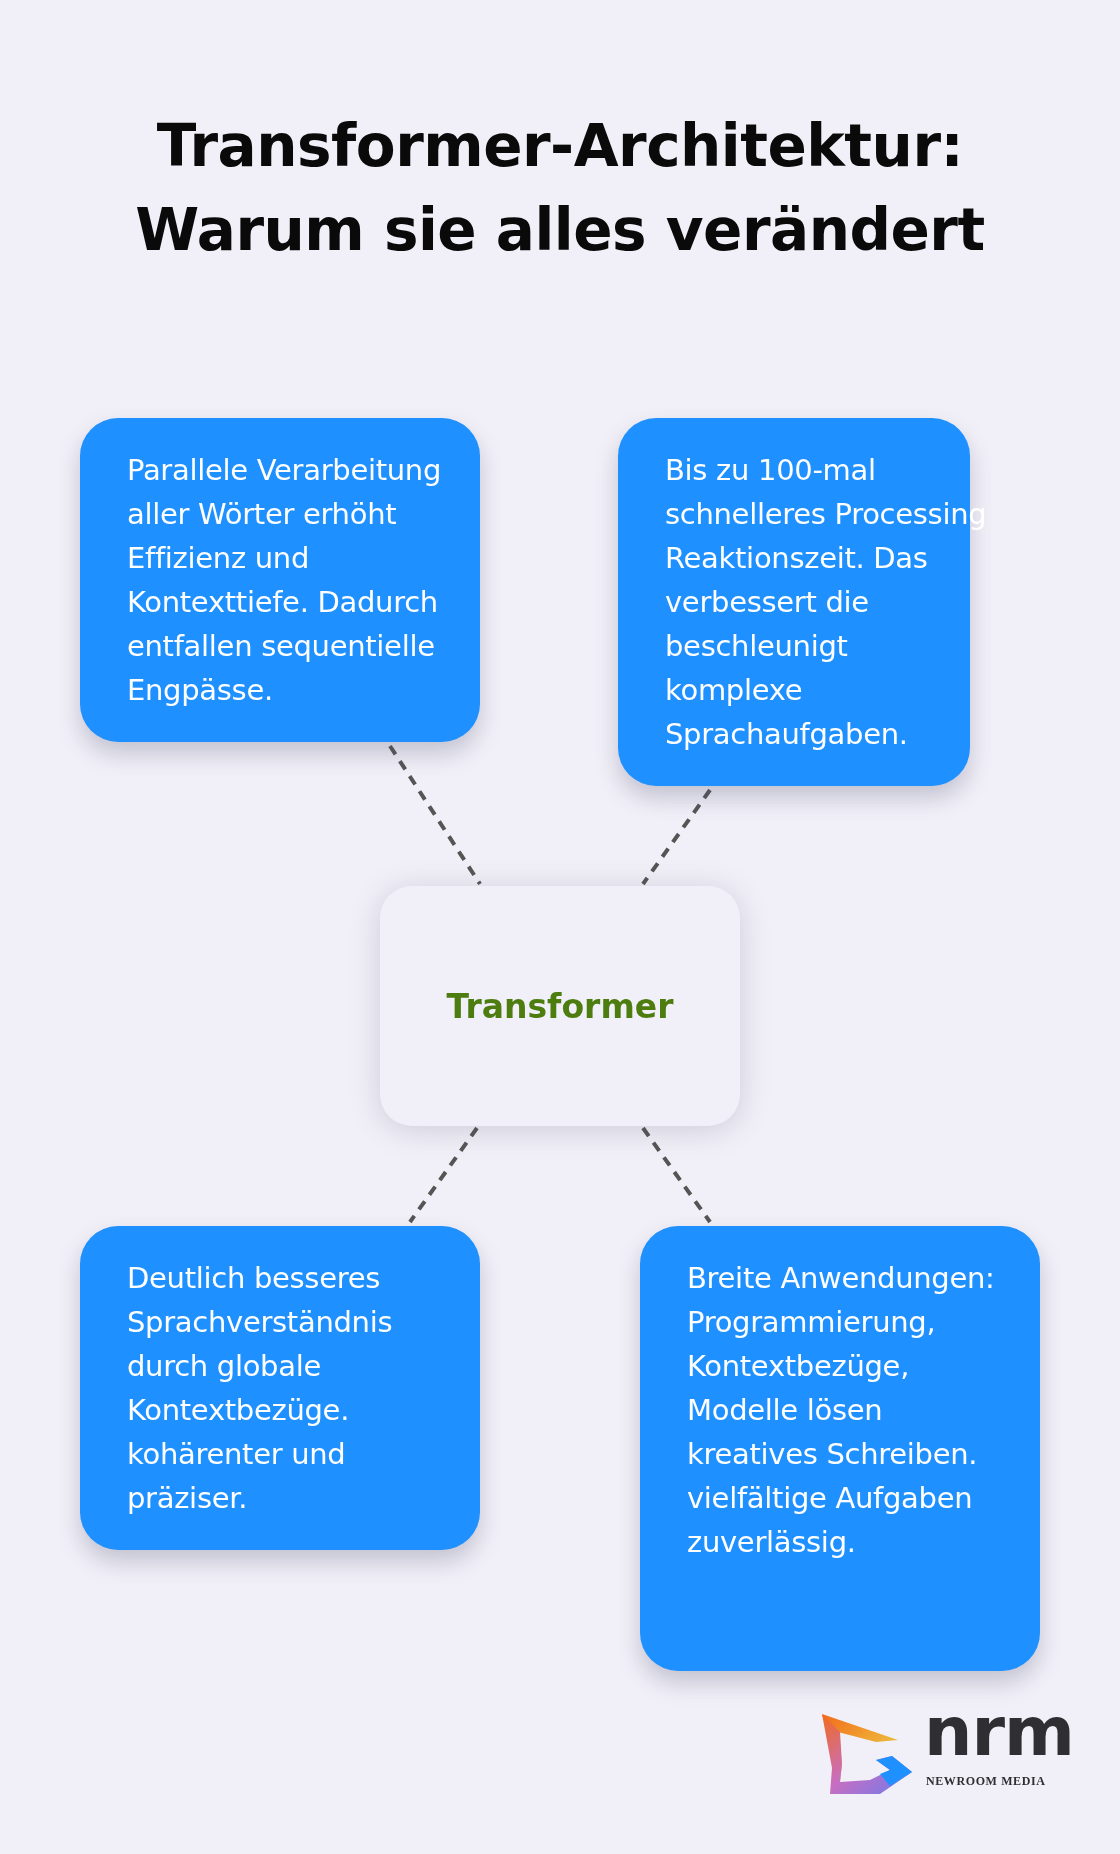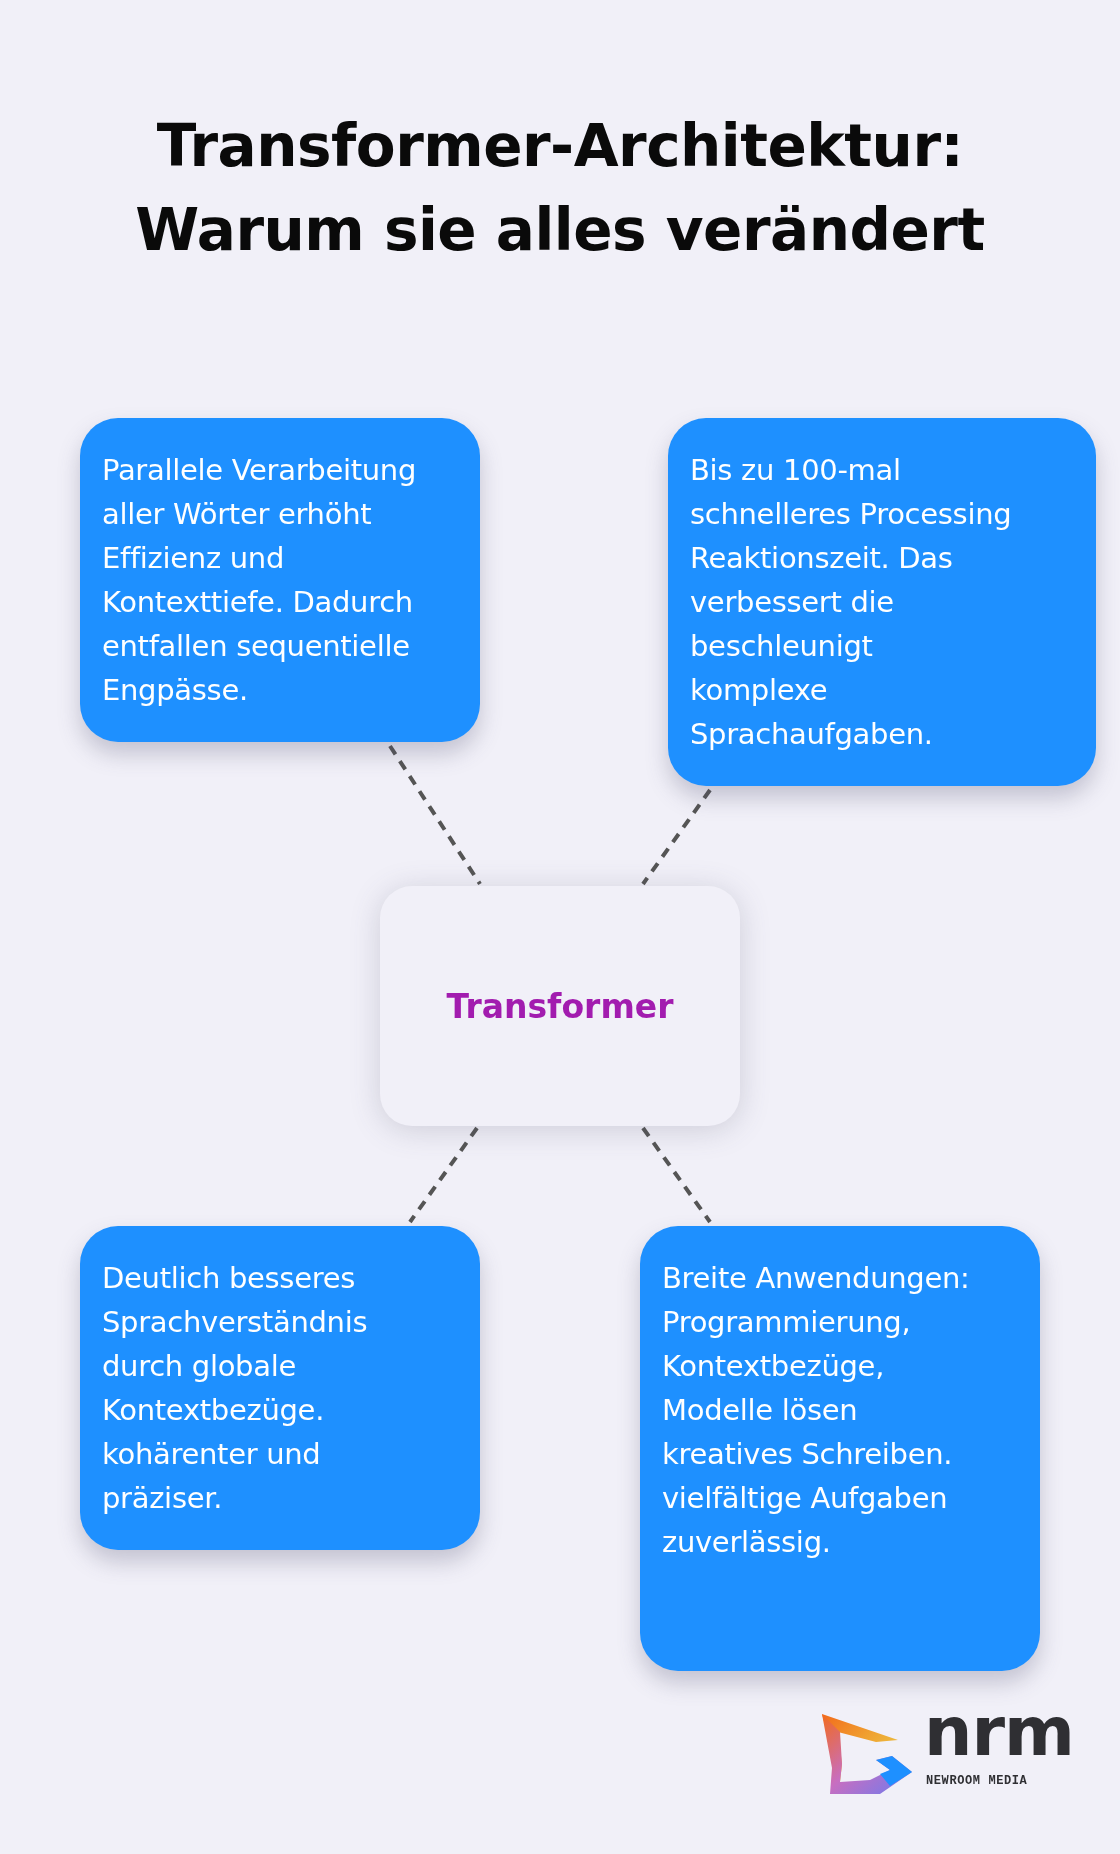--- a/index.html
+++ b/index.html
@@ -12,41 +12,41 @@
   .title {
     position: absolute; left: 0; top: 104px; width: 1120px;
     text-align: center; font-weight: bold; color: #0a0a0a;
     font-size: 58px; line-height: 84px; letter-spacing: -0.5px;
   }
   .title div { white-space: nowrap; }
   svg.connectors { position: absolute; left: 0; top: 0; }
   .card {
     position: absolute; background: #1e90ff; color: #ffffff;
     border-radius: 38px; box-sizing: border-box;
-    padding: 30px 20px 0 22px;
+    padding: 30px 20px 0 47px;
     font-size: 29px; line-height: 44px; letter-spacing: -0.3px;
     box-shadow: 0 12px 22px rgba(80,80,110,0.28);
   }
   .card .line { white-space: nowrap; display: block; }
   .center {
     position: absolute; left: 380px; top: 886px; width: 360px; height: 240px;
     background: #f1f0f8; border-radius: 32px;
     box-shadow: 0 4px 30px rgba(80,80,110,0.22);
     display: flex; align-items: center; justify-content: center;
-    font-weight: bold; font-size: 33px; color: #a21caf;
+    font-weight: bold; font-size: 33px; color: #4d7c0f;
   }
   .logo { position: absolute; left: 820px; top: 1712px; width: 250px; height: 80px; }
   .logo-word {
     position: absolute; left: 104px; top: -20px;
     font-family: "DejaVu Sans", sans-serif; font-weight: bold;
     font-size: 68px; color: #2f2f33; letter-spacing: -1px;
   }
   .logo-sub {
     position: absolute; left: 106px; top: 62px;
-    font-family: Liberation Mono, monospace; font-weight: bold;
+    font-family: Liberation Serif, serif; font-weight: bold;
     font-size: 12px; color: #2f2f33; letter-spacing: 0.6px; white-space: nowrap;
   }
 </style>
 </head>
 <body>
 
 <div class="title">
   <div>Transformer-Architektur:</div>
   <div>Warum sie alles verändert</div>
 </div>
@@ -62,21 +62,21 @@
 
 <div class="card" style="left:80px; top:418px; width:400px; height:324px;">
   <span class="line">Parallele Verarbeitung</span>
   <span class="line">aller Wörter erhöht</span>
   <span class="line">Effizienz und</span>
   <span class="line">Kontexttiefe. Dadurch</span>
   <span class="line">entfallen sequentielle</span>
   <span class="line">Engpässe.</span>
 </div>
 
-<div class="card" style="left:668px; top:418px; width:428px; height:368px;">
+<div class="card" style="left:618px; top:418px; width:352px; height:368px;">
   <span class="line">Bis zu 100-mal</span>
   <span class="line">schnelleres Processing</span>
   <span class="line">Reaktionszeit. Das</span>
   <span class="line">verbessert die</span>
   <span class="line">beschleunigt</span>
   <span class="line">komplexe</span>
   <span class="line">Sprachaufgaben.</span>
 </div>
 
 <div class="center">

